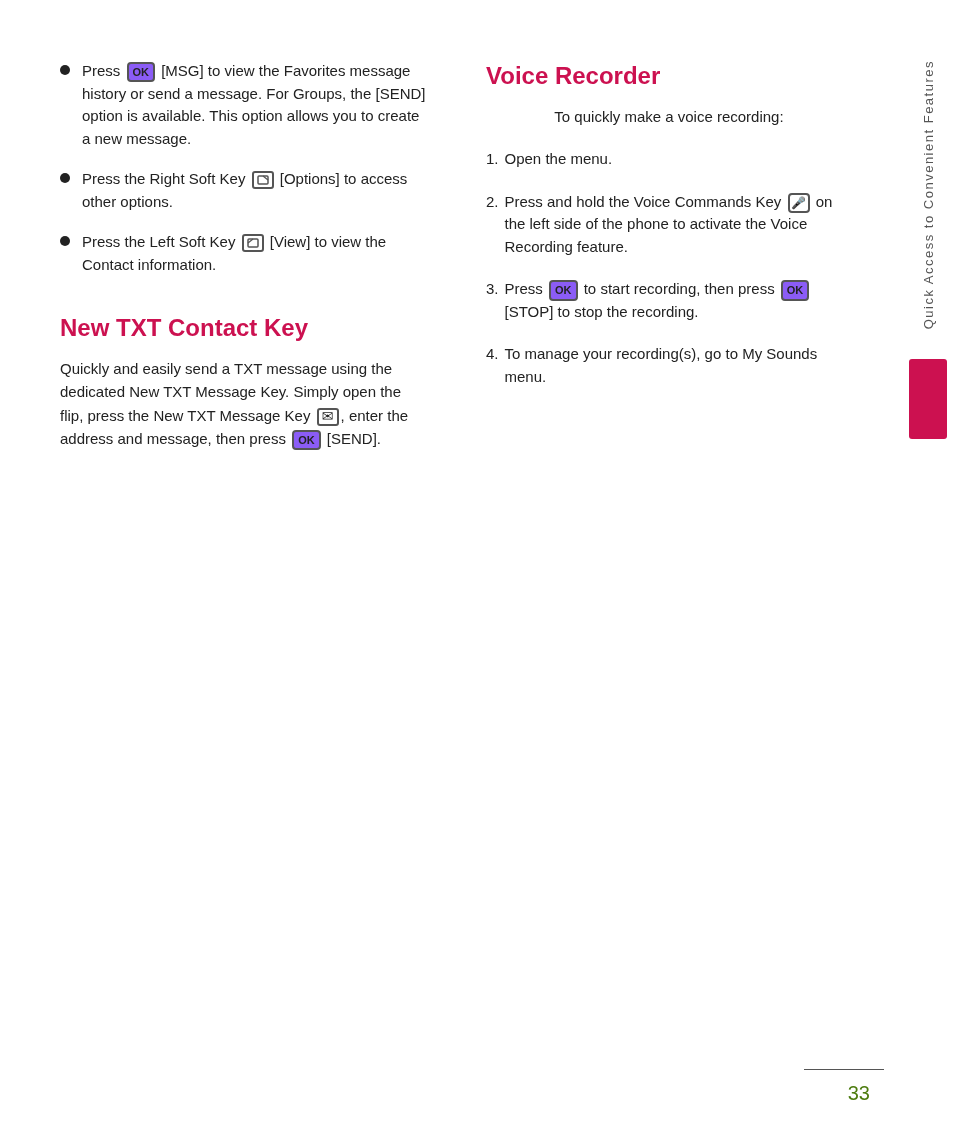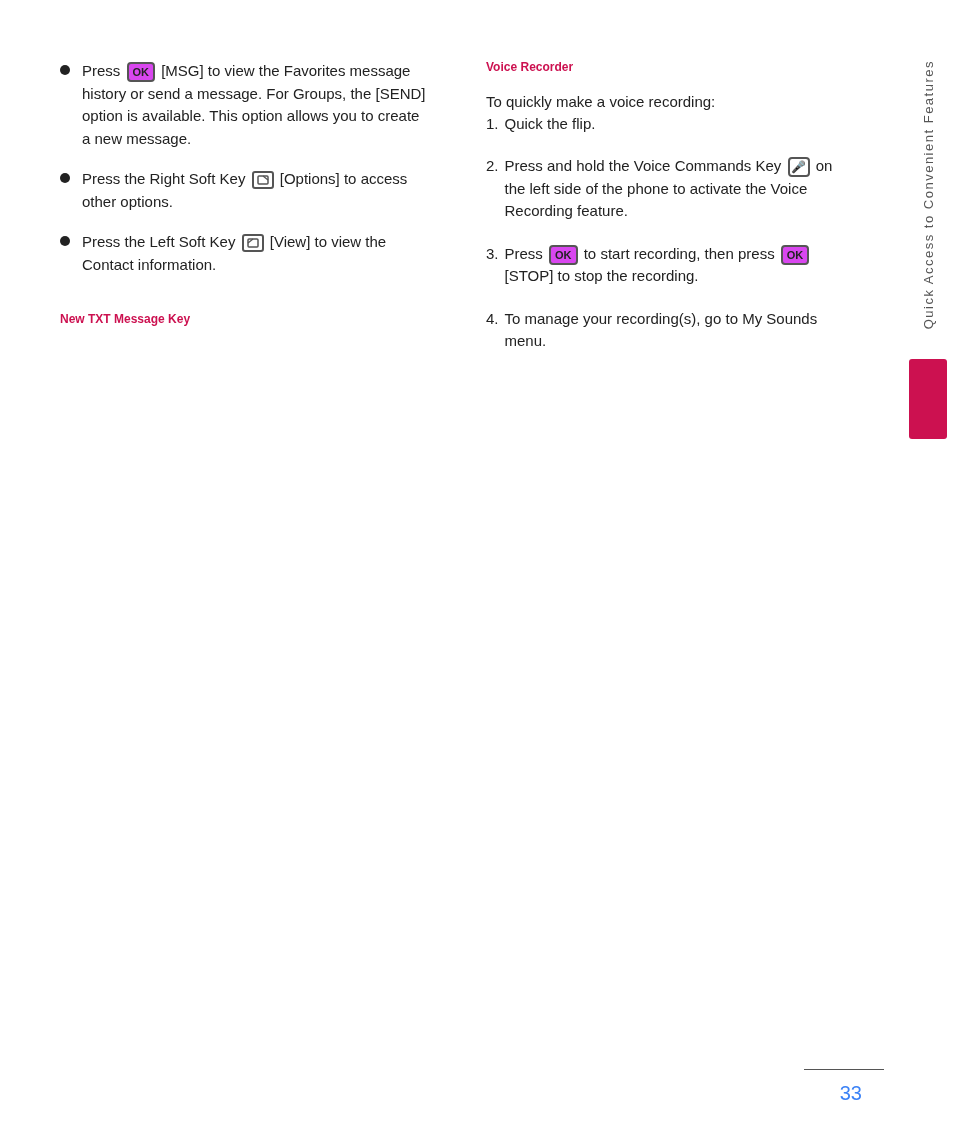--- a/index.html
+++ b/index.html
@@ -99,21 +99,21 @@
       height: 18px;
       vertical-align: middle;
       margin: 0 2px;
       font-size: 13px;
       position: relative;
     }
 
     
     .section-heading {
       color: #cc1150;
-      font-size: 12px;
+      font-size: 24px;
       font-weight: bold;
       margin-bottom: 14px;
       line-height: 1.3;
     }
 
     
     .numbered-list {
       list-style: none;
     }
 
@@ -128,21 +128,23 @@
       flex-shrink: 0;
       margin-right: 6px;
       font-size: 15px;
     }
 
     .num-text {
       flex: 1;
     }
 
     .section-intro {
+      margin-bottom: 20px;
       line-height: 1.55;
+      text-align: center;
     }
 
     
     .voice-icon {
       display: inline-flex;
       align-items: center;
       justify-content: center;
       border: 2px solid #555;
       border-radius: 4px;
       width: 22px;
@@ -198,24 +200,24 @@
       height: 80px;
       background: #cc1150;
       border-radius: 3px;
       margin-top: 10px;
     }
 
     
     .page-number-area {
       position: absolute;
       bottom: 40px;
-      right: 92px;
+      right: 84px;
       font-size: 20px;
       font-weight: normal;
-      color: #3b82f6;
+      color: #4d7c0f;
     }
 
     .bottom-line {
       position: absolute;
       bottom: 75px;
       right: 70px;
       width: 80px;
       height: 1px;
       background: #555;
     }
@@ -227,21 +229,21 @@
     .ok-btn {
       display: inline-flex;
       align-items: center;
       justify-content: center;
       border: 2px solid #555;
       border-radius: 4px;
       padding: 1px 4px;
       font-size: 11px;
       font-weight: bold;
       color: #222;
-      background: #d946ef;
+      background: #8b5cf6;
       vertical-align: middle;
       margin: 0 2px;
       line-height: 1.3;
       min-width: 26px;
     }
   </style>
 </head>
 <body>
 
 <div class="page-container">
@@ -281,36 +283,43 @@
                 <svg width="12" height="10" viewBox="0 0 12 10">
                   <rect x="1" y="1" width="10" height="8" rx="1" fill="none" stroke="#555" stroke-width="1.5"></rect>
                   <line x1="6" y1="1" x2="1" y2="5" stroke="#555" stroke-width="1.2"></line>
                 </svg>
               </span>
               <span class="bold">[View]</span> to view the Contact information.
             </span>
           </li>
         </ul>
 
-        <h2 class="section-heading">New TXT Message Key</h2>
-
+        <h2 class="section-heading">New TXT Contact Key</h2>
+
+        <p class="body-para">
+          Quickly and easily send a TXT message using the dedicated New TXT Message Key. Simply open the flip, press the New TXT Message Key
+          <span class="envelope-icon">✉</span>,
+          enter the address and message, then press
+          <span class="ok-btn">OK</span>
+          <span class="bold">[SEND]</span>.
+        </p>
 
       </div>
 
       <div class="right-col">
 
         <h2 class="section-heading">Voice Recorder</h2>
 
         <p class="section-intro">To quickly make a voice recording:</p>
 
         <ol class="numbered-list">
 
           <li>
             <span class="num-label">1.</span>
-            <span class="num-text">Quick the flip.</span>
+            <span class="num-text">Open the menu.</span>
           </li>
 
           <li>
             <span class="num-label">2.</span>
             <span class="num-text">
               Press and hold the Voice Commands Key
               <span class="voice-icon">🎤</span>
               on the left side of the phone to activate the Voice Recording feature.
             </span>
           </li>

